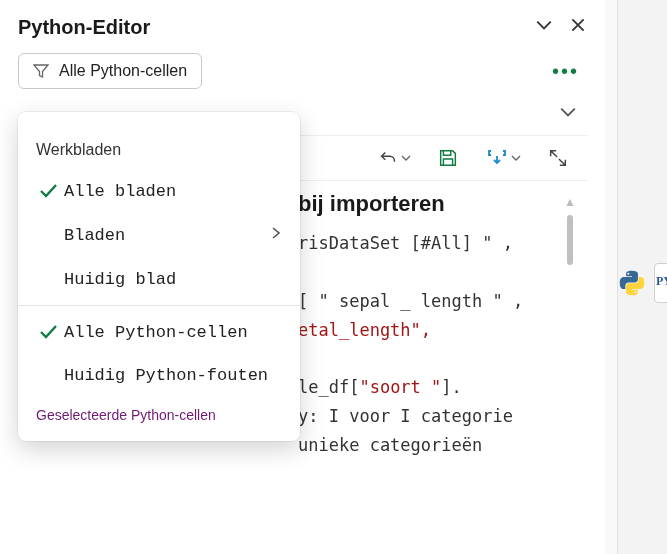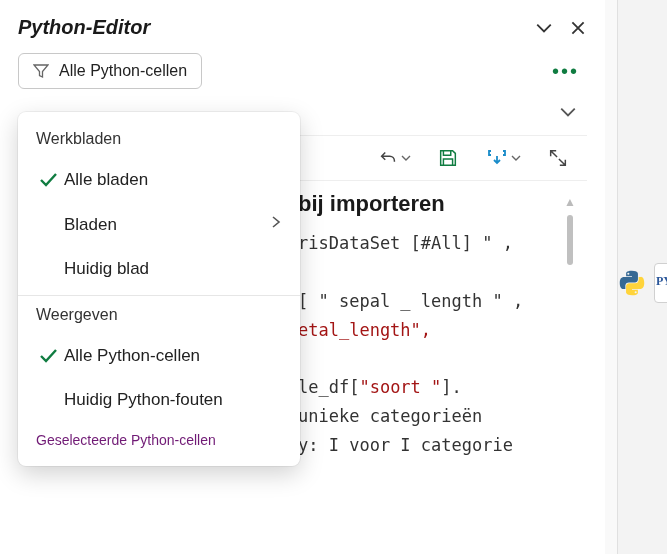--- a/index.html
+++ b/index.html
@@ -35,24 +35,23 @@
 }
 .panel {
   position: absolute;
   left: 0; top: 0;
   width: 605px; height: 100%;
   background: #fff;
   padding: 16px 18px;
 }
 .panel-header {
   display: flex;
-  align-items: center;
+  align-items: flex-start;
   justify-content: space-between;
   margin-bottom: 14px;
-  font-style: italic;
 }
 .panel-title {
   font-size: 20px;
   font-weight: 600;
   color: #1a1a1a;
 }
 .panel-header-icons {
   display: flex;
   gap: 16px;
 }
@@ -152,29 +151,31 @@
   background: #fff;
   border-radius: 8px;
   box-shadow: 0 8px 24px rgba(0,0,0,0.18), 0 0 0 1px rgba(0,0,0,0.05);
   padding: 12px 0 10px 0;
   z-index: 50;
 }
 .dd-section {
   font-size: 16px;
   color: #333;
   padding: 6px 18px 10px 18px;
+  margin-top: 11px;
 }
 .dd-item {
   display: flex;
   align-items: center;
   padding: 12px 18px 12px 14px;
   font-size: 17px;
   color: #222;
   cursor: pointer;
   position: relative;
+  font-family: Liberation Mono, monospace;
 }
 .dd-check {
   width: 32px;
   display: flex;
   justify-content: center;
 }
 .dd-label { flex: 1; }
 .dd-arrow { color: #666; }
 .dd-divider {
   height: 1px;
@@ -268,22 +269,22 @@
 
     <div class="code-title">bij importeren</div>
 
     <div class="code-block">
       <div><span>risDataSet [#All] " ,</span></div>
       <div>&nbsp;</div>
       <div><span>[ " sepal _ length " ,</span></div>
       <div class="code-str"><span>etal_length",</span></div>
       <div>&nbsp;</div>
       <div><span>le_df[</span><span class="code-str">"soort "</span><span>].</span></div>
+      <div><span>y: I voor I categorie</span></div>
       <div><span>unieke categorieën</span></div>
-      <div><span>y: I voor I categorie</span></div>
     </div>
 
     <div class="scroll-arrow-up">▲</div>
     <div class="scroll-thumb"></div>
   </div>
 
   <div class="dropdown">
     <div class="dd-section">Werkbladen</div>
     <div class="dd-item">
       <span class="dd-check">
@@ -298,21 +299,20 @@
       <span class="dd-label">Bladen</span>
       <span class="dd-arrow"><svg width="12" height="16" viewBox="0 0 12 16">
             <path d="M3 3l6 5-6 5" stroke="#555" stroke-width="1.6" fill="none"></path>
           </svg></span>
     </div>
     <div class="dd-item">
       <span class="dd-check"></span>
       <span class="dd-label">Huidig blad</span>
     </div>
     <div class="dd-divider"></div>
-    <div class="dd-section">Weergeven</div>
     <div class="dd-item">
       <span class="dd-check">
           <svg width="20" height="20" viewBox="0 0 20 20">
             <path d="M3 10l5 5L18 4" stroke="#107c41" stroke-width="2.4" fill="none"></path>
           </svg>
         </span>
       <span class="dd-label">Alle Python-cellen</span>
     </div>
     <div class="dd-item">
       <span class="dd-check"></span>

